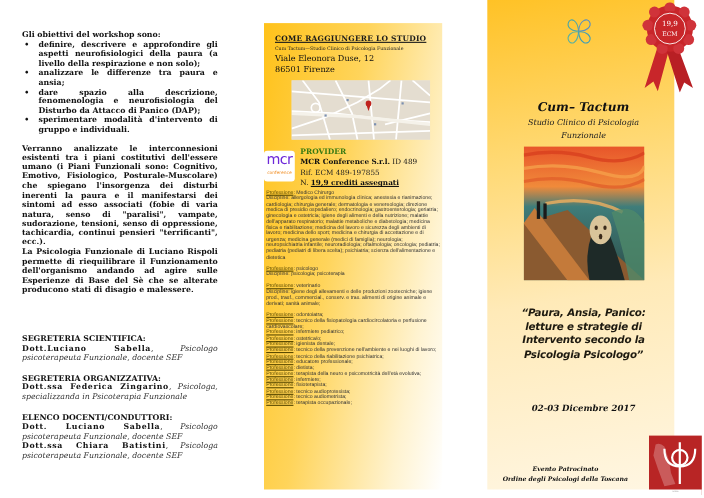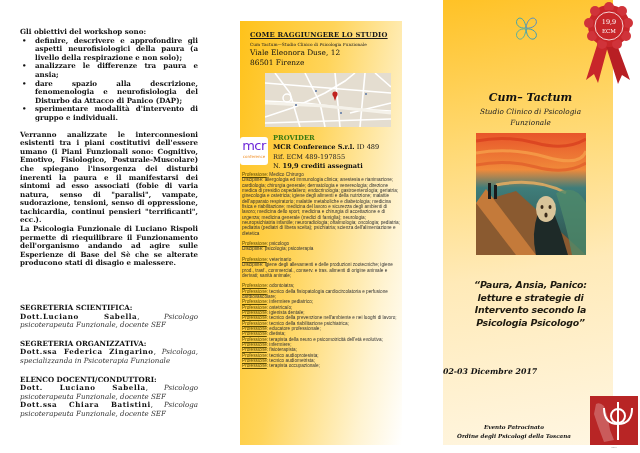--- a/index.html
+++ b/index.html
@@ -31,34 +31,34 @@
   .map svg { display: block; }
   .provider { position: absolute; left: 0; top: 113px; width: 162px; }
   .mcr-logo { position: absolute; left: 0; top: 3px; width: 28px; height: 28px; background: #fff; border-radius: 3px; text-align: center; }
   .mcr-logo .m { font-family: "DejaVu Sans", sans-serif; color: #6d28d9; font-size: 13px; line-height: 17px; font-weight: normal; letter-spacing: -0.5px; }
   .mcr-logo .c { font-family: "DejaVu Sans", sans-serif; color: #f08a1c; font-size: 4px; line-height: 5px; }
   .prov-title { position: absolute; left: 33px; top: 0; font-size: 6.8px; font-weight: bold; color: #3a7a13; }
   .prov-l1 { position: absolute; left: 33px; top: 9px; font-size: 6.6px; color: #111; white-space: nowrap; }
   .prov-l1 b { font-weight: bold; }
   .prov-l2 { position: absolute; left: 33px; top: 19px; font-size: 6.6px; color: #222; }
   .prov-l3 { position: absolute; left: 33px; top: 28px; font-size: 6.6px; color: #111; }
-  .prov-l3 b { font-weight: bold; }
+  .prov-l3 b { font-weight: bold; text-decoration: underline; }
   .ecm { position: absolute; left: 2px; top: 151px; width: 158px; font-family: "Liberation Sans", sans-serif; font-size: 4.7px; line-height: 5.35px; color: #333; }
   .ecm .grp { margin-bottom: 5px; }
   .ecm .lbl { text-decoration: underline; color: #5a4a00; }
 
   
   .right { position: absolute; left: 443px; top: 0; width: 170px; height: 445px;
            background: linear-gradient(170deg, #ffc226 0%, #ffd870 30%, #ffeab8 60%, #fff6e2 100%); }
   .clover { position: absolute; left: 513px; top: 16px; width: 26px; height: 26px; }
   .cum { position: absolute; left: 443px; top: 91px; width: 175px; text-align: center; font-family: "DejaVu Serif", serif; font-weight: bold; font-style: italic; font-size: 11px; color: #111; }
   .studio { position: absolute; left: 443px; top: 106px; width: 175px; text-align: center; font-family: "DejaVu Serif", serif; font-style: italic; font-size: 7.3px; line-height: 11px; color: #222; }
   .scream { position: absolute; left: 476px; top: 133px; width: 110px; height: 122px; overflow: hidden; }
   .event-title { position: absolute; left: 443px; top: 279px; width: 175px; text-align: center; font-family: "DejaVu Sans", sans-serif; font-style: italic; font-weight: bold; font-size: 9.4px; line-height: 12.6px; color: #1e1a10; letter-spacing: -0.2px; }
-  .date { position: absolute; left: 443px; top: 367px; width: 175px; font-family: "DejaVu Serif", serif; font-style: italic; font-weight: bold; font-size: 7.8px; color: #111; }
+  .date { position: absolute; left: 443px; top: 367px; width: 175px; text-align: center; font-family: "DejaVu Serif", serif; font-style: italic; font-weight: bold; font-size: 7.8px; color: #111; }
   .patro1 { position: absolute; left: 440px; top: 424px; width: 148px; text-align: center; font-family: "DejaVu Serif", serif; font-style: italic; font-weight: bold; font-size: 5.6px; color: #111; }
   .patro2 { position: absolute; left: 440px; top: 433px; width: 148px; text-align: center; font-family: "DejaVu Serif", serif; font-style: italic; font-weight: bold; font-size: 5.6px; color: #111; }
   .ordine-logo { position: absolute; left: 590px; top: 396px; width: 48px; height: 54px; background: #b82525; }
   .ordine-logo .cap { position: absolute; left: 0; bottom: 0; width: 48px; height: 5px; background: #fff; font-size: 2px; color: #999; text-align: center; line-height: 5px; font-family: "Liberation Sans", sans-serif; }
   .ribbon { position: absolute; left: 578px; top: 2px; width: 62px; height: 82px; }
 </style>
 </head>
 <body>
 
 <div class="left">

